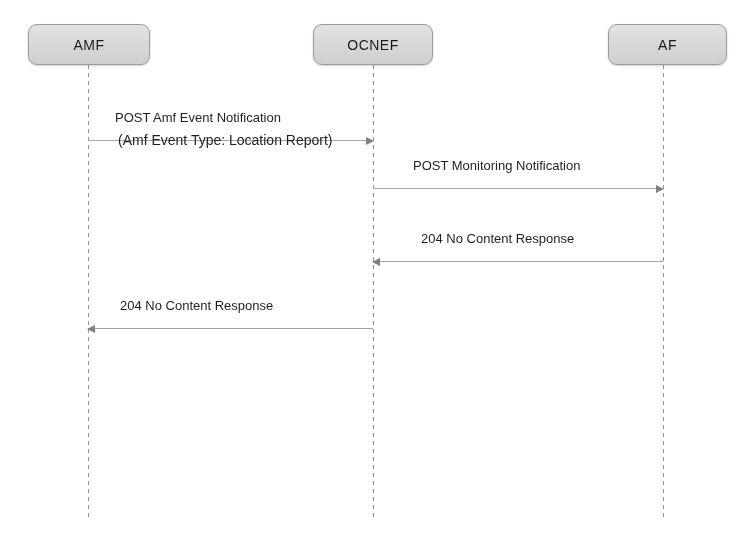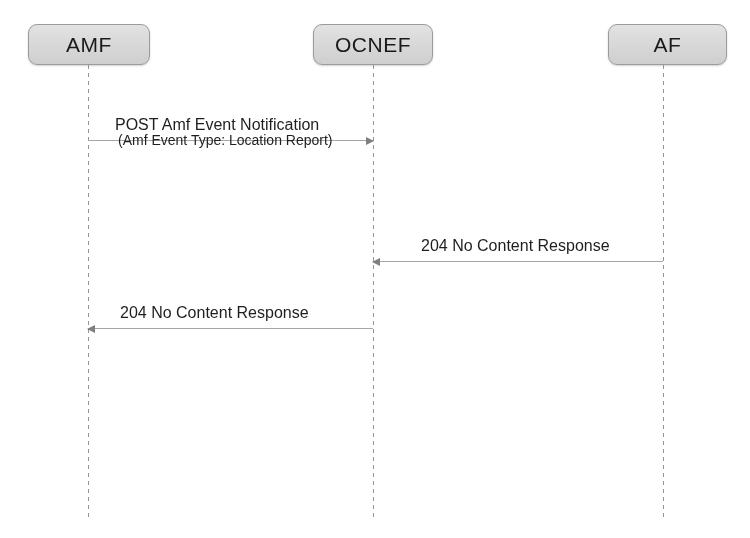--- a/index.html
+++ b/index.html
@@ -21,21 +21,21 @@
     top: 24px;
     height: 41px;
     box-sizing: border-box;
     border: 1px solid #9b9b9b;
     border-radius: 9px;
     background: linear-gradient(180deg, #e2e2e2 0%, #d7d7d7 55%, #cfcfcf 100%);
     box-shadow: 0 1px 2px rgba(0,0,0,0.18);
     display: flex;
     align-items: center;
     justify-content: center;
-    font-size: 21px;
+    font-size: 14px;
     color: #1a1a1a;
     letter-spacing: 0.5px;
   }
   
   .lifeline {
     position: absolute;
     top: 65px;
     width: 1px;
     height: 455px;
     background: repeating-linear-gradient(
@@ -52,22 +52,22 @@
   .msg-line {
     position: absolute;
     left: 0;
     right: 0;
     bottom: 0;
     height: 1px;
     background: #a6a6a6;
   }
   .msg-label {
     position: absolute;
-    bottom: 7px;
-    font-size: 16px;
+    bottom: 16px;
+    font-size: 13px;
     color: #1f1f1f;
     white-space: nowrap;
   }
   .msg-sublabel {
     position: absolute;
     top: 9px;
     font-size: 14px;
     color: #1f1f1f;
     white-space: nowrap;
   }
@@ -107,20 +107,25 @@
   <div class="lifeline" style="left:373px;"></div>
   <div class="lifeline" style="left:663px;"></div>
 
   <div class="message" style="left:88px; top:123px; width:285px;">
     <span class="msg-label" style="left:27px;">POST Amf Event Notification</span>
     <div class="msg-line"></div>
     <div class="arrowhead right"></div>
     <span class="msg-sublabel" style="left:30px;">(Amf Event Type: Location Report)</span>
   </div>
 
+  <div class="message" style="left:373px; top:171px; width:290px;">
+    <span class="msg-label" style="left:40px;">POST Monitoring Notification</span>
+    <div class="msg-line"></div>
+    <div class="arrowhead right"></div>
+  </div>
 
   <div class="message" style="left:373px; top:244px; width:290px;">
     <span class="msg-label" style="left:48px;">204 No Content Response</span>
     <div class="msg-line"></div>
     <div class="arrowhead left"></div>
   </div>
 
   <div class="message" style="left:88px; top:311px; width:285px;">
     <span class="msg-label" style="left:32px;">204 No Content Response</span>
     <div class="msg-line"></div>

